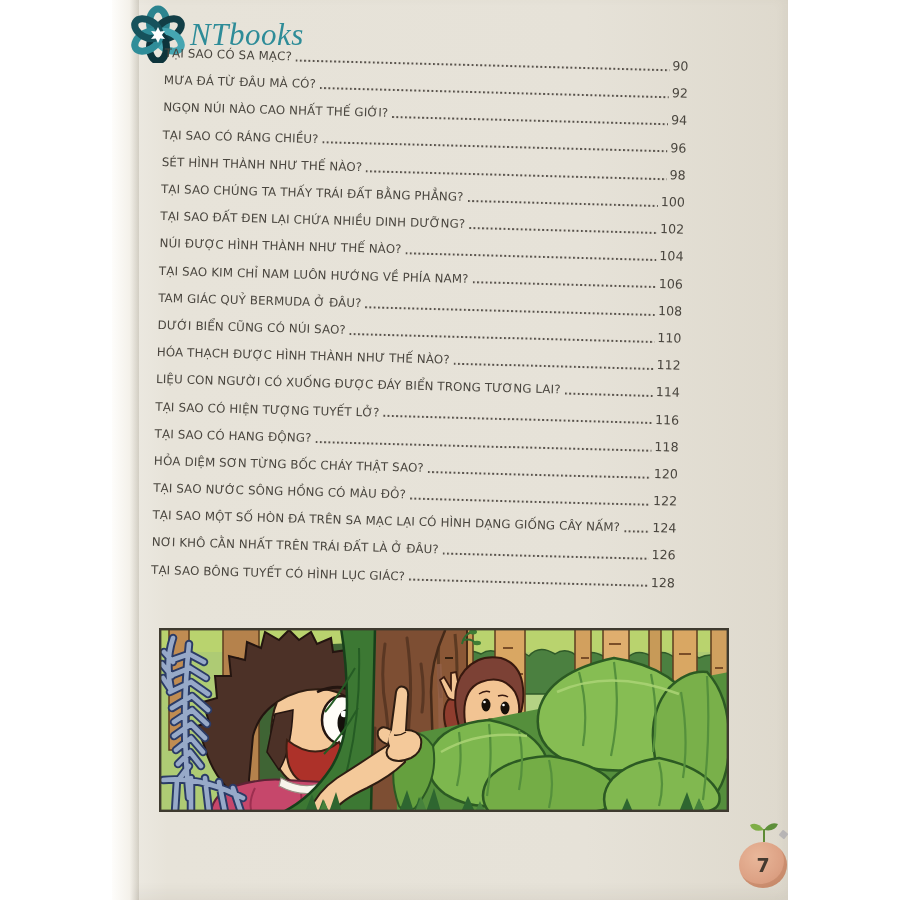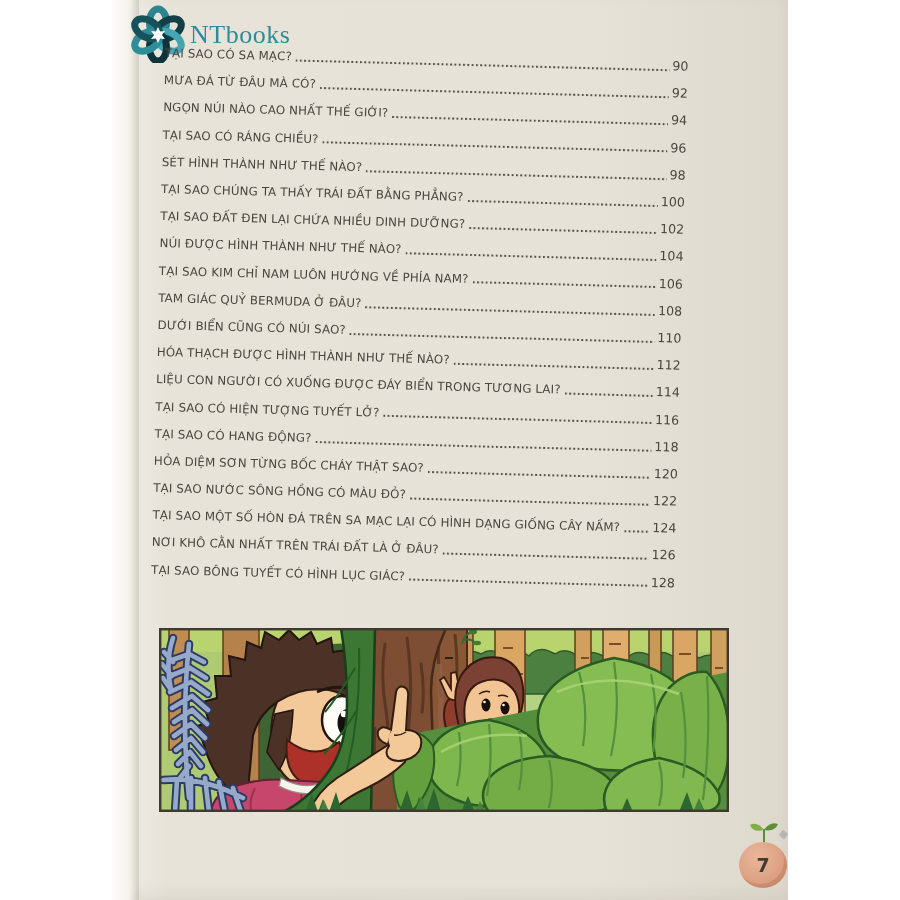--- a/index.html
+++ b/index.html
@@ -5,22 +5,22 @@
   html,body{margin:0;padding:0;background:#fff;}
   .stage{position:relative;width:900px;height:900px;background:#ffffff;overflow:hidden;
          font-family:"DejaVu Sans",sans-serif;}
   .page{position:absolute;left:112px;top:0;width:676px;height:900px;
         background:linear-gradient(90deg,#f7f5f0 0px,#ece9e1 22px,#e7e3d9 55px,#e6e2d8 70%,#ded9cd 100%);
         box-shadow:inset 0 -6px 14px rgba(90,80,60,.08);}
   .page-edge{position:absolute;left:0;top:0;width:27px;height:100%;
         background:linear-gradient(90deg,#fefdfb 0%,#f4f1ea 65%,rgba(110,100,80,.20) 100%);}
   .logo{position:absolute;left:18px;top:5px;display:flex;align-items:center;}
   .logo svg{display:block;}
-  .brand{font-family:"Liberation Serif","DejaVu Serif",serif;font-size:26px;color:#2e8c98;
-         letter-spacing:.5px;margin-left:4px;margin-top:2px;}
+  .brand{font-family:"Liberation Serif","DejaVu Serif",serif;font-size:31px;color:#2e8c98;
+         letter-spacing:.5px;margin-left:4px;margin-top:2px;font-style:italic;}
   .toc{position:absolute;left:53px;top:40px;width:524px;transform:rotate(1.5deg);transform-origin:0 0;}
   .toc-row{display:flex;align-items:flex-end;height:20.1px;margin-bottom:7.1px;color:#4a463f;}
   .toc-title{font-size:11.8px;letter-spacing:.15px;white-space:nowrap;line-height:14px;}
   .toc-dots{flex:1;height:2.2px;margin:0 3px 2px 4px;
         background-image:radial-gradient(circle at 1.1px 1.1px,#57514a .95px,rgba(0,0,0,0) 1.25px);
         background-size:4.3px 2.2px;background-repeat:repeat-x;}
   .toc-page{font-size:12.6px;line-height:14px;}
   .illus{position:absolute;left:47px;top:628px;width:570px;height:184px;}
   .illus svg{display:block;width:100%;height:100%;}
   .badge-wrap{position:absolute;left:625px;top:820px;width:66px;height:70px;}

